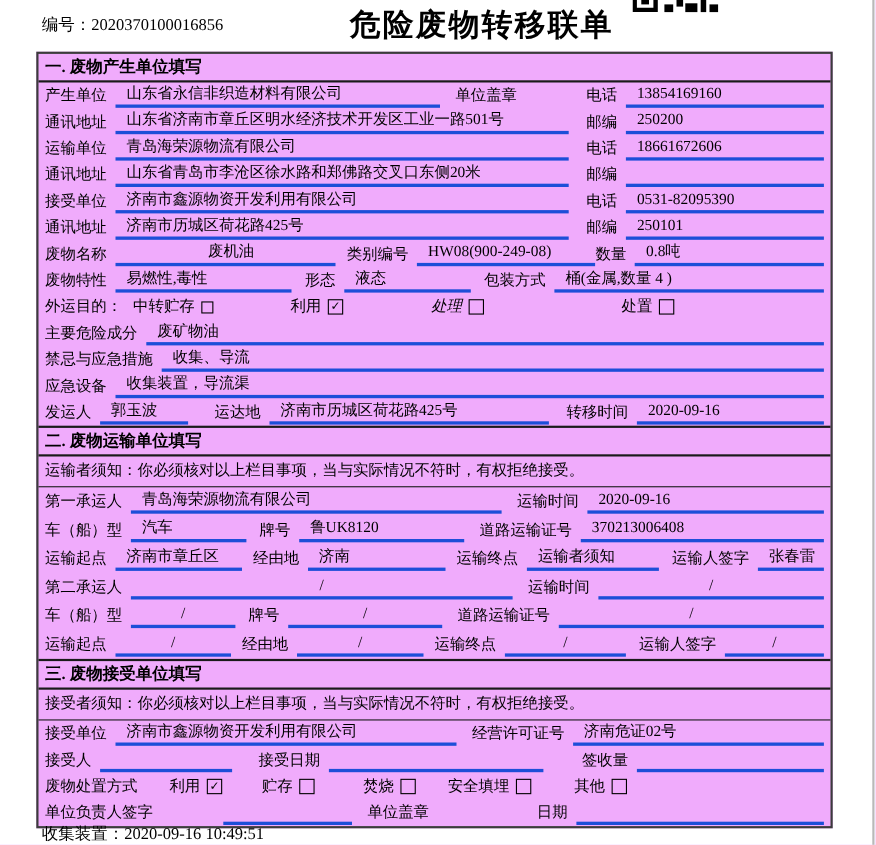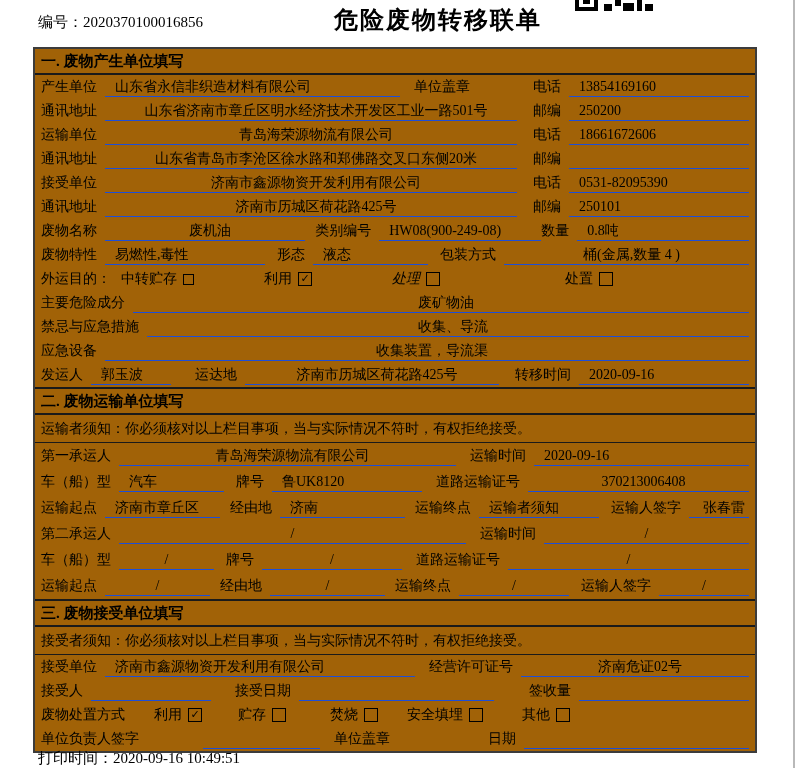--- a/index.html
+++ b/index.html
@@ -6,34 +6,34 @@
   body{
     width:796px;height:768px;background:#ffffff;color:#000;
     font-family:"Liberation Serif", serif;
     position:relative;overflow:hidden;
   }
   .page-edge{position:absolute;top:0;right:1px;width:2px;height:768px;background:#b9b9b9;}
   
   .hdr{position:relative;height:60px;}
   .serial{position:absolute;left:38px;top:13px;font-size:15px;white-space:nowrap;}
   .doc-title{position:absolute;left:80px;top:4px;width:716px;text-align:center;
-    font-size:24px;font-weight:bold;letter-spacing:2px;}
+    font-size:28px;font-weight:bold;letter-spacing:2px;}
   .qr{position:absolute;left:575px;top:0;}
   
-  .form{position:absolute;left:33px;top:47px;width:720px;border:2px solid #3c3c3c;background:#a16207;}
+  .form{position:absolute;left:33px;top:47px;width:720px;border:2px solid #3c3c3c;background:#f0abfc;}
   .sec-title{height:24px;line-height:24px;font-weight:bold;font-size:15px;padding-left:6px;
     border-bottom:2px solid #1a1a1a;}
   .sec2 .sec-title,.sec3 .sec-title{border-top:2px solid #1a1a1a;}
   .note{height:27px;line-height:27px;padding-left:6px;font-size:14px;border-bottom:1.5px solid #1a1a1a;white-space:nowrap;}
   .fr{display:flex;align-items:center;height:24px;padding:0 6px;font-size:14px;white-space:nowrap;}
   .sec2 .fr{height:26px;}
   .lbl{white-space:nowrap;margin-right:8px;}
-  .val{border-bottom:1px solid #1d4ed8;height:19px;line-height:19px;padding-left:10px;
+  .val{border-bottom:3px solid #1d4ed8;height:19px;line-height:19px;padding-left:10px;
     white-space:nowrap;overflow:hidden;}
-  .grow{flex:1;text-align:center;}
+  .grow{flex:1;}
   .ctr{text-align:center;padding-left:0;}
   
   .w70{width:70px;}.w95{width:95px;}.w105{width:105px;}.w107{width:107px;}.w110{width:110px;}
   .w115{width:115px;}.w140{width:140px;}.w150{width:150px;}.w160{width:160px;}.w170{width:170px;}
   .w185{width:185px;}.w200{width:200px;text-align:center;}.w205{width:205px;}.w215{width:215px;}.w285{width:285px;}.w300{width:300px;}
   .mla{margin-left:auto;}
   .ml2{margin-left:2px;}.ml10{margin-left:10px;}.ml12{margin-left:12px;}.ml14{margin-left:14px;text-align:center;}
   .ml16{margin-left:16px;}.ml21{margin-left:21px;}.ml24{margin-left:24px;}.ml29{margin-left:29px;}.ml36{margin-left:36px;}.ml39{margin-left:39px;}.ml44{margin-left:44px;}
   .ml56{margin-left:56px;}.ml70{margin-left:70px;}.ml80{margin-left:80px;font-style:italic;}.ml125{margin-left:125px;}
   
@@ -280,13 +280,13 @@
     <div class="fr">
       <span class="lbl">单位负责人签字</span>
       <span class="val w107 ml56"></span>
       <span class="lbl ml14">单位盖章</span>
       <span class="lbl mla">日期</span>
       <span class="val w215"></span>
     </div>
   </div>
 </div>
 
-<div class="print-time"><span>打印时间：</span><span>2020-09-16 10:49:51</span></div>
+<div class="print-time"><span>收集装置：</span><span>2020-09-16 10:49:51</span></div>
 
 </body></html>

